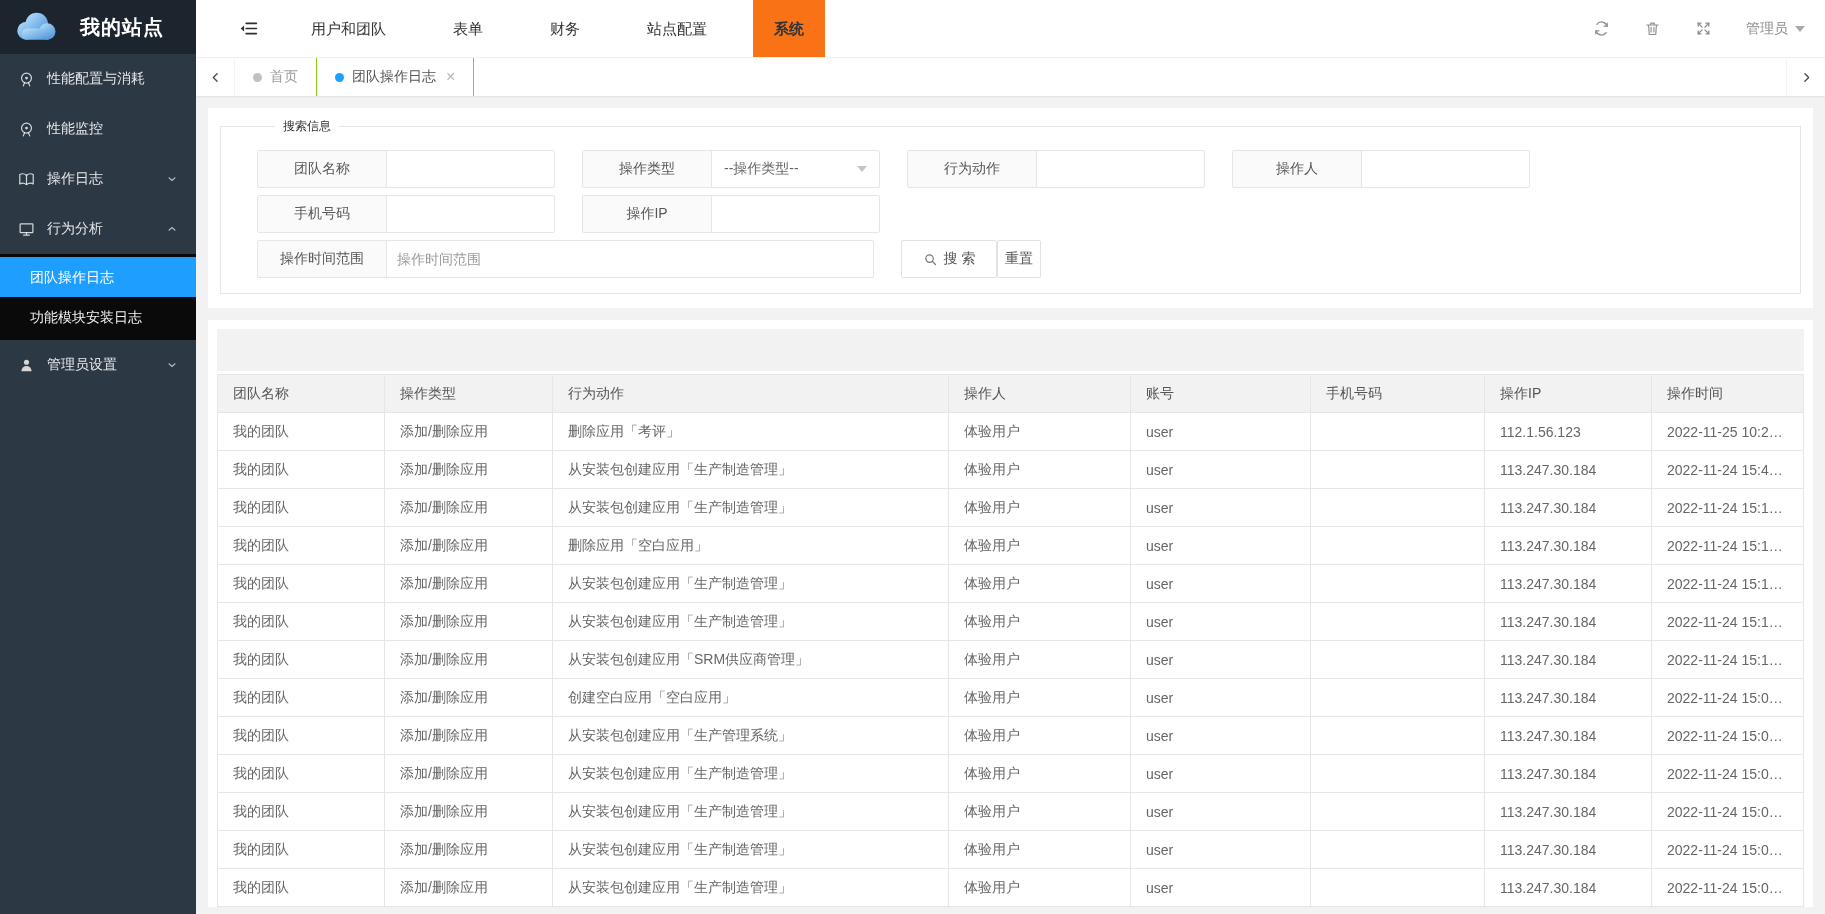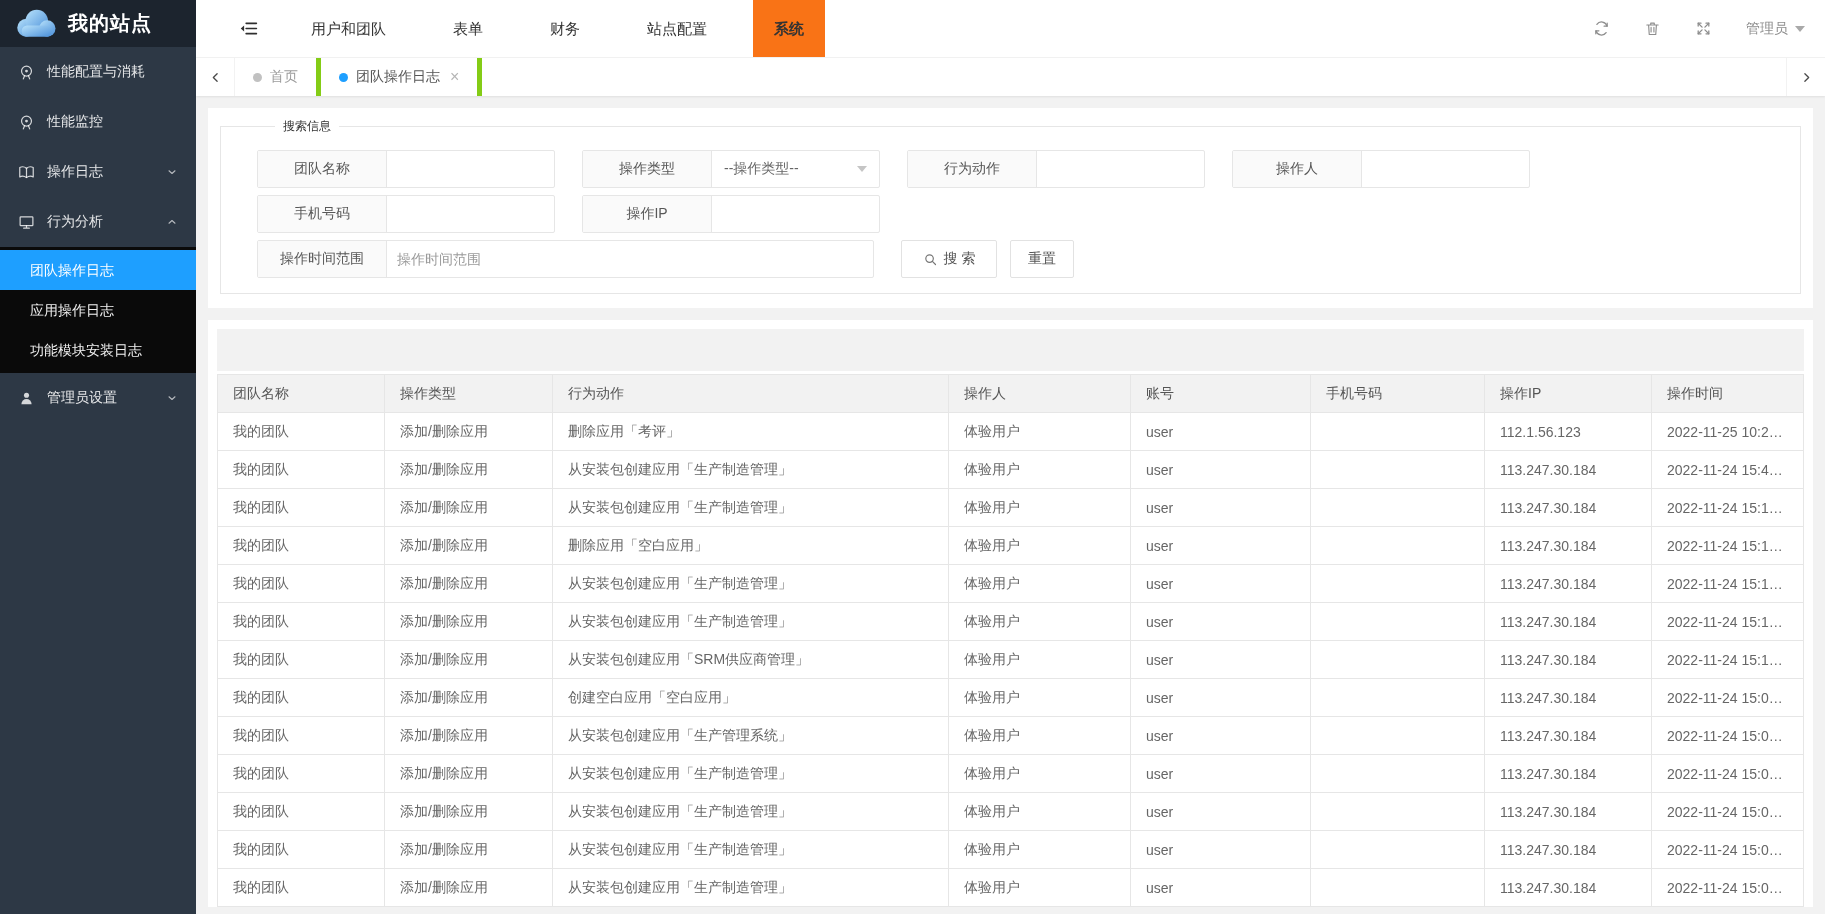--- a/index.html
+++ b/index.html
@@ -4,21 +4,21 @@
 <style>
   :root{ --accent:#1e9fff; }
   html,body{margin:0;padding:0;}
   body{width:1825px;height:914px;overflow:hidden;background:#f2f2f2;
        font-family:"Liberation Sans","DejaVu Sans",sans-serif;}
   .app{width:1825px;height:914px;display:flex;}
 
   
   .sidebar{width:196px;flex-shrink:0;background:#2d3845;color:rgba(255,255,255,.88);
            display:flex;flex-direction:column;}
-  .logo{height:47px;background:#1c242e;display:flex;align-items:center;padding:0 12px;gap:8px;flex-shrink:0;}
+  .logo{height:54px;background:#1c242e;display:flex;align-items:center;padding:0 12px;gap:20px;flex-shrink:0;}
   .logo svg{width:48px;height:34px;display:block;}
   .site-name{color:#fff;font-size:20px;font-weight:bold;letter-spacing:1px;white-space:nowrap;}
   .side-item{height:50px;display:flex;align-items:center;padding:0 18px;font-size:14px;cursor:pointer;}
   .side-item .s-icon{width:18px;height:18px;margin-right:11px;display:flex;align-items:center;color:rgba(255,255,255,.8);}
   .side-item .s-icon svg{width:17px;height:17px;}
   .side-item .chev{margin-left:auto;color:rgba(255,255,255,.65);display:flex;}
   .side-item .chev svg{width:12px;height:12px;}
   .submenu{background:#0a0a0a;padding:3px 0;}
   .sub-item{height:40px;line-height:40px;padding-left:30px;font-size:14px;color:#f0f0f0;cursor:pointer;white-space:nowrap;}
   .sub-item.active{background:var(--accent);color:#fff;}
@@ -40,21 +40,21 @@
   .caret-down{width:0;height:0;border-left:5px solid transparent;border-right:5px solid transparent;
               border-top:6px solid #a9a9a9;}
 
   .tabbar{height:38px;background:#fff;display:flex;align-items:stretch;flex-shrink:0;
           box-shadow:0 1px 2px rgba(0,0,0,.08);position:relative;z-index:2;}
   .tab-arrow{width:38px;display:flex;align-items:center;justify-content:center;color:#4a4a4a;cursor:pointer;}
   .tab-arrow svg{width:13px;height:13px;}
   .tab-arrow.left{border-right:1px solid #f2f2f2;}
   .tab-arrow.right{margin-left:auto;border-left:1px solid #f2f2f2;}
   .tab{display:flex;align-items:center;gap:8px;padding:0 18px;font-size:14px;color:#9c9c9c;
-       border-right:5px solid #84cc16;cursor:pointer;white-space:nowrap;}
+       border-right:1px solid #84cc16;cursor:pointer;white-space:nowrap;}
   .tab .dot{width:9px;height:9px;border-radius:50%;background:#c1c1c1;flex-shrink:0;}
   .tab.active{color:#555;}
   .tab.active .dot{background:var(--accent);}
   .tab .close{color:#b5b5b5;font-size:16px;line-height:1;margin-left:2px;}
 
   
   .content{flex:1;padding:12px;overflow:hidden;}
   .card{background:#fff;}
   .search-card{padding:10px 12px 14px;}
   fieldset.search-fs{border:1px solid #e6e6e6;margin:0;padding:8px 12px 15px 36px;}
@@ -69,21 +69,21 @@
                background:transparent;font-family:inherit;}
   .group input::placeholder{color:#9a9a9a;}
   .group .g-select{flex:1;display:flex;align-items:center;padding:0 12px;font-size:14px;color:#666;cursor:pointer;}
   .group .g-select .caret-down{margin-left:auto;border-top-color:#c5c5c5;}
   .group.wide{width:617px;}
   .btn{height:38px;border:1px solid #e2e2e2;background:#fff;border-radius:2px;font-size:14px;color:#555;
        display:inline-flex;align-items:center;justify-content:center;cursor:pointer;box-sizing:border-box;
        font-family:inherit;}
   .btn svg{width:15px;height:15px;margin-right:6px;color:#767676;}
   .btn.search-btn{width:96px;}
-  .btn.reset-btn{width:64px;margin-left:13px;}
+  .btn.reset-btn{width:44px;}
 
   .table-card{margin-top:12px;padding:9px 9px 0;}
   .toolbar{height:42px;background:#f2f2f2;margin-bottom:3px;}
   table{width:100%;border-collapse:collapse;table-layout:fixed;}
   th,td{border:1px solid #e6e6e6;height:38px;padding:0 15px;font-size:14px;box-sizing:border-box;
         text-align:left;overflow:hidden;white-space:nowrap;text-overflow:ellipsis;}
   th{background:#f2f2f2;color:#555;font-weight:normal;}
   td{color:#666;background:#fff;}
 </style>
 </head>
@@ -153,21 +153,20 @@
           </span>
           <span>行为分析</span>
           <span class="chev">
             <svg viewBox="0 0 24 24" fill="none" stroke="currentColor" stroke-width="2.2" stroke-linecap="round" stroke-linejoin="round">
               <path d="M6 14.5 12 9l6 5.5"></path>
             </svg>
           </span>
         </div>
         <div class="submenu">
           <div class="sub-item active">团队操作日志</div>
-          <div class="sub-item">应用操作日志</div>
           <div class="sub-item">功能模块安装日志</div>
         </div>
         <div class="side-item">
           <span class="s-icon">
             <svg viewBox="0 0 24 24" fill="none" stroke="currentColor" stroke-width="1.7" stroke-linecap="round" stroke-linejoin="round">
               <circle cx="12" cy="7.5" r="3.6" fill="currentColor" stroke="none"></circle>
               <path d="M4.8 20a7.2 7.2 0 0 1 14.4 0z" fill="currentColor" stroke="none"></path>
             </svg>
           </span>
           <span>管理员设置</span>

